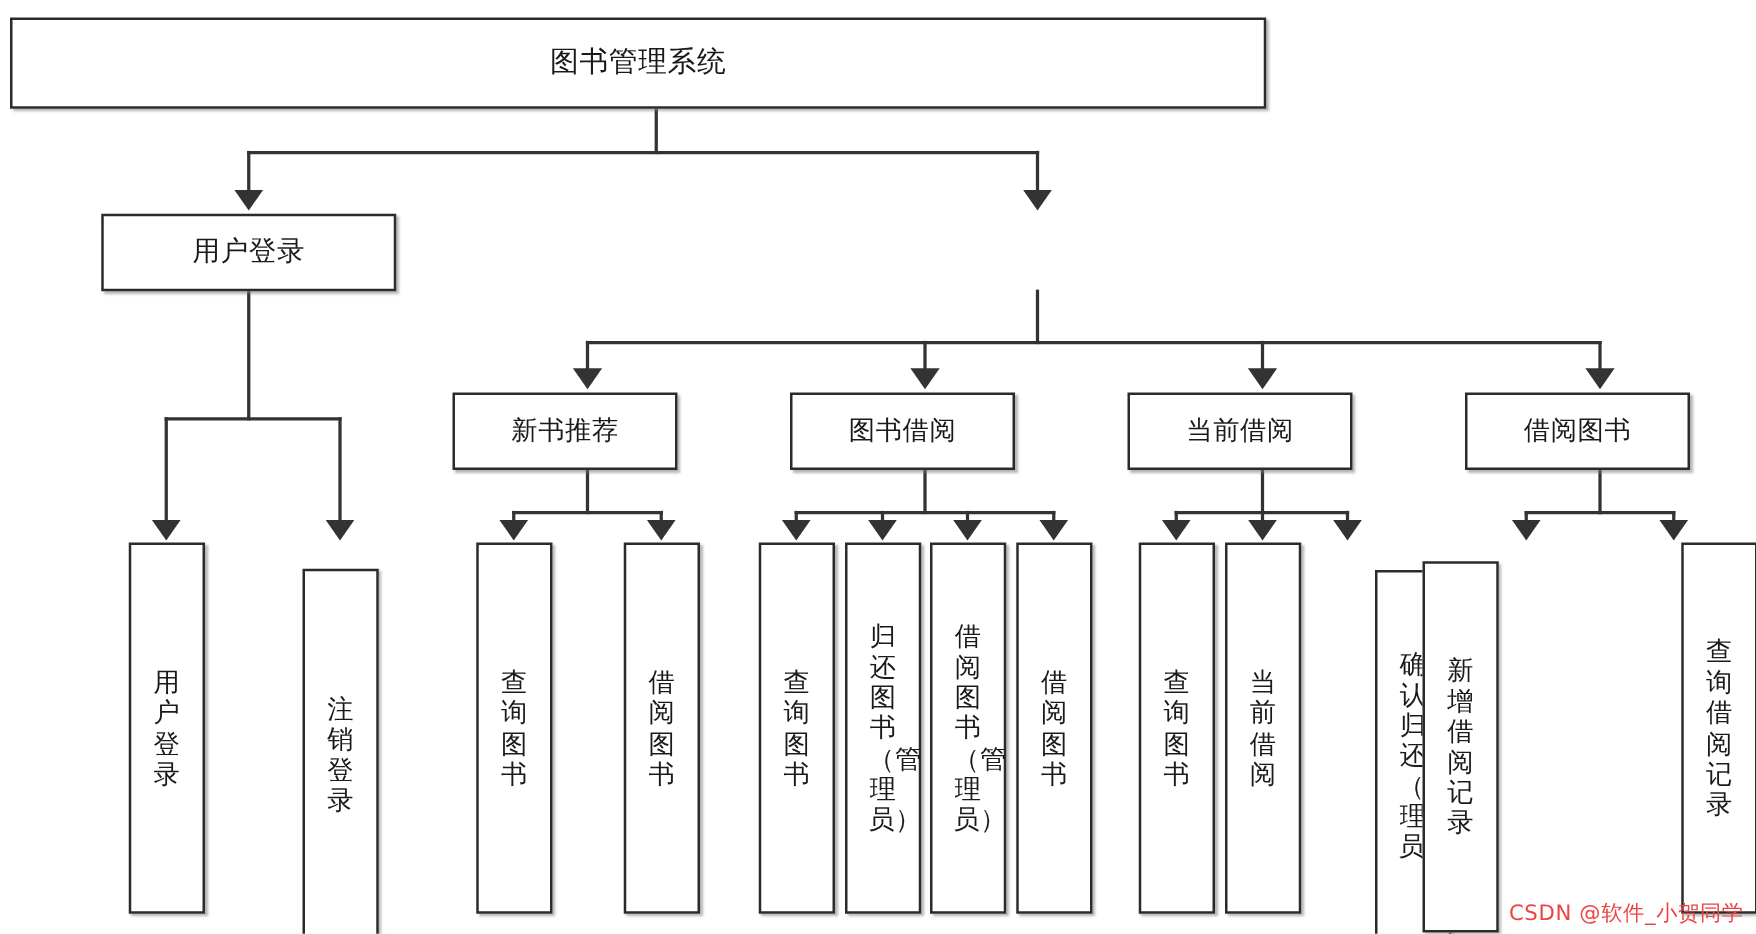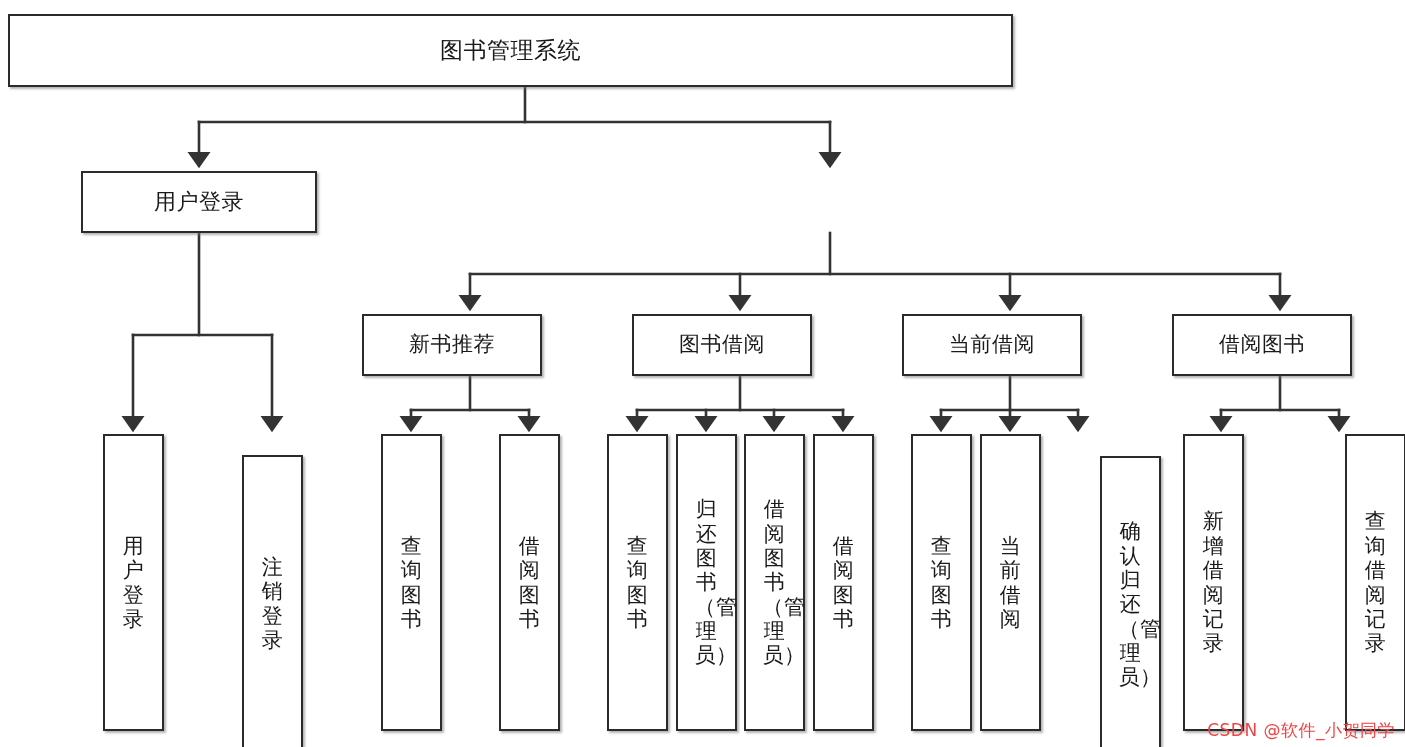--- a/index.html
+++ b/index.html
@@ -221,21 +221,21 @@
   <div class="node leaf" style="left:911px;">
     <span class="node-label">查询图书</span>
   </div>
   <div class="node leaf" style="left:980px;">
     <span class="node-label">当前借阅</span>
   </div>
   <div class="node leaf" style="left:1100px;margin-top:22px;">
     <span class="node-label">确认归还（管理员）</span>
   </div>
 
-  <div class="node leaf" style="left:1183px;">
+  <div class="node leaf" style="left:1138px;margin-top:15px;">
     <span class="node-label">新增借阅记录</span>
   </div>
   <div class="node leaf" style="left:1345px;">
     <span class="node-label">查询借阅记录</span>
   </div>
 
   <div id="watermark">CSDN @软件_小贺同学</div>
 </div>
 
 </body></html>

